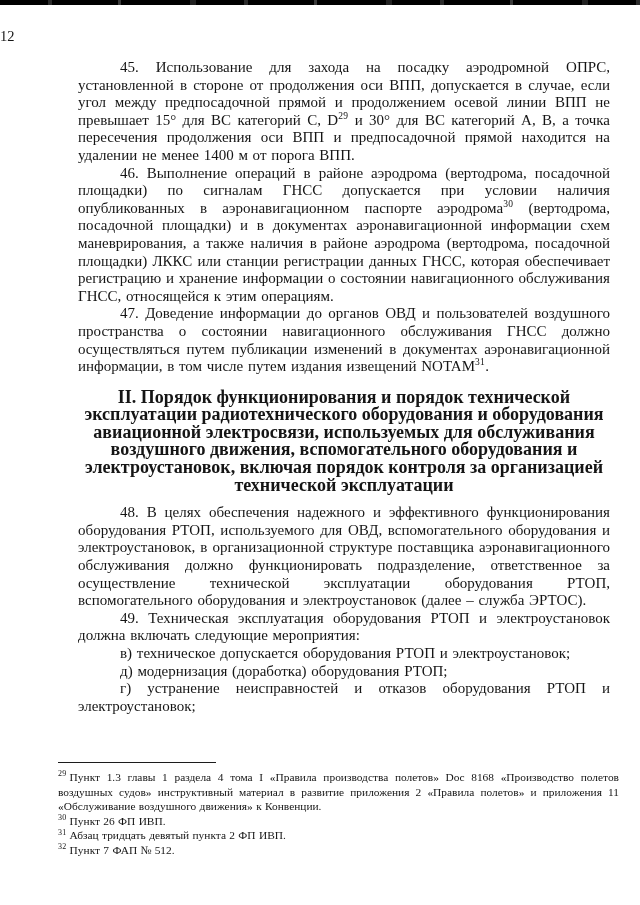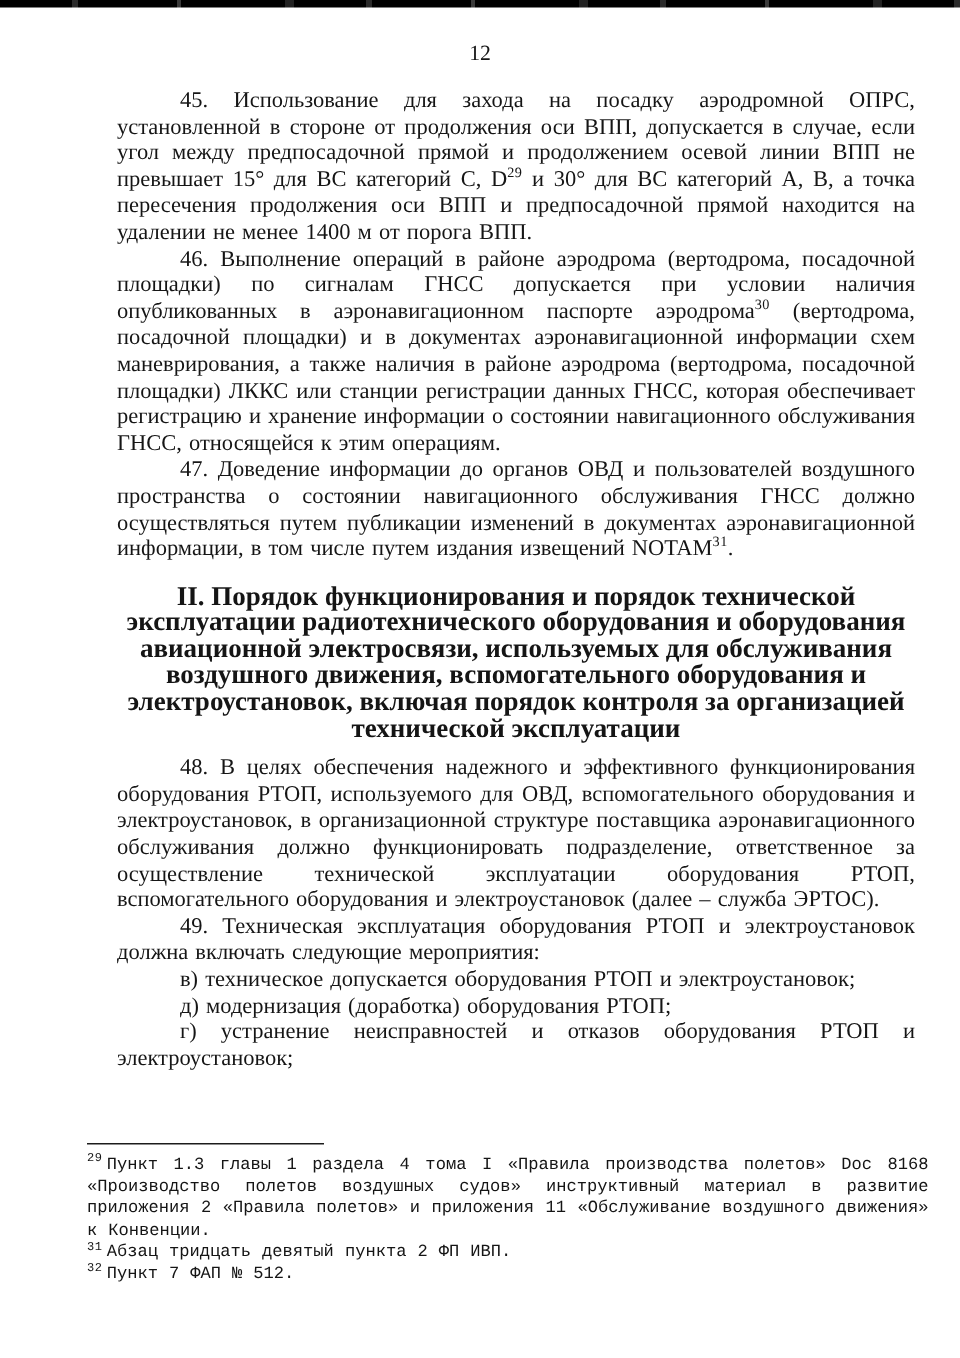--- a/index.html
+++ b/index.html
@@ -24,21 +24,20 @@
     height: 5px;
     background:
       repeating-linear-gradient(90deg,
         #000 0 48px, #2b2b2b 48px 52px,
         #000 52px 118px, #3a3a3a 118px 121px,
         #000 121px 190px, #222 190px 196px);
   }
   .page-number {
     margin: 0;
     padding-top: 27px;
-    text-align: center;
     font-size: 14.5px;
     line-height: 18px;
   }
   .content {
     padding: 14px 30px 0 78px;
   }
   .body-p {
     margin: 0;
     font-size: 15px;
     line-height: 17.6px;
@@ -58,21 +57,20 @@
     font-size: 9.5px;
     line-height: 0;
     vertical-align: super;
     letter-spacing: 0.3px;
   }
   .footnotes {
     position: absolute;
     left: 58px;
     right: 21px;
     top: 762px;
-    font-family: Liberation Mono, monospace;
   }
   .fn-sep {
     width: 158px;
     height: 0;
     border-top: 1.4px solid #1c1c1c;
     margin: 0 0 7px 0;
   }
   .fn {
     margin: 0;
     font-size: 11.4px;
@@ -116,19 +114,20 @@
 
     <p class="body-p">г) устранение неисправностей и отказов оборудования РТОП и электроустановок;</p>
 
   </div>
 
   <div class="footnotes">
     <div class="fn-sep"></div>
 
     <p class="fn"><sup class="fnref">29</sup><span>Пункт 1.3 главы 1 раздела 4 тома I «Правила производства полетов» Doc 8168 «Производство полетов воздушных судов» инструктивный материал в развитие приложения 2 «Правила полетов» и приложения 11 «Обслуживание воздушного движения» к Конвенции.</span></p>
 
+    <p class="fn"><sup class="fnref">30</sup><span>Пункт 26 ФП ИВП.</span></p>
 
     <p class="fn"><sup class="fnref">31</sup><span>Абзац тридцать девятый пункта 2 ФП ИВП.</span></p>
 
     <p class="fn"><sup class="fnref">32</sup><span>Пункт 7 ФАП № 512.</span></p>
   </div>
 
 </div>
 
 </body></html>

